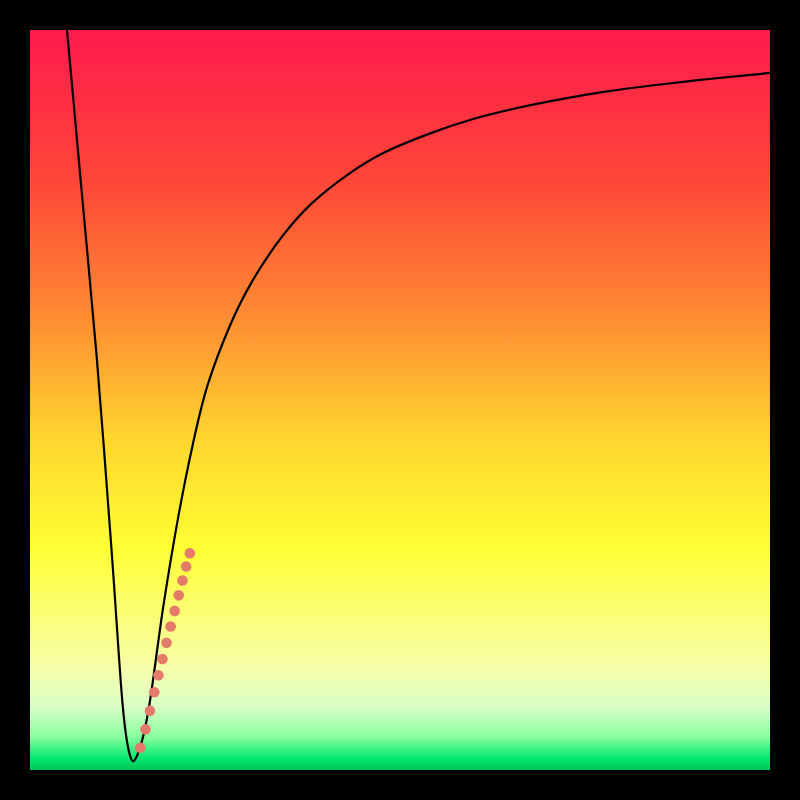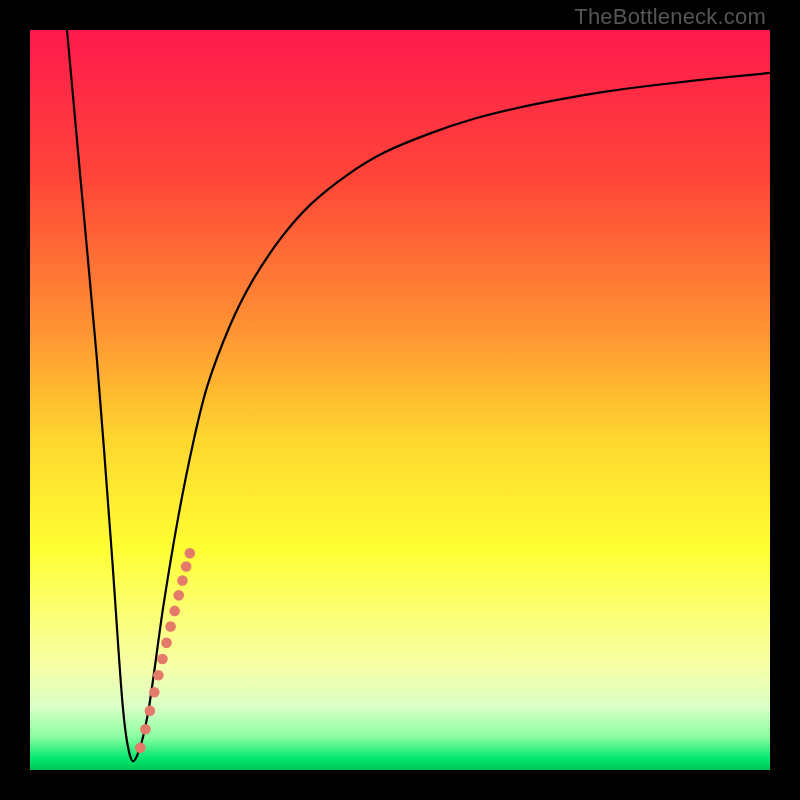--- a/index.html
+++ b/index.html
@@ -40,21 +40,20 @@
     font-size: 22px;
     font-weight: 500;
     letter-spacing: 0.2px;
   }
 </style>
 </head>
 <body>
 
 <div class="frame">
 
-  <div class="watermark">TheBottleneck.com</div>
 
   <div class="plot-area">
 
     <svg class="gradient-bg" viewBox="0 0 740 740" preserveAspectRatio="none">
       <defs>
         <linearGradient id="bg-grad" x1="0" y1="0" x2="0" y2="1">
             <stop offset="0.00%" stop-color="#ff1a4d"></stop>
             <stop offset="20.00%" stop-color="#ff4538"></stop>
             <stop offset="40.00%" stop-color="#ff9133"></stop>
             <stop offset="55.00%" stop-color="#ffd52e"></stop>

